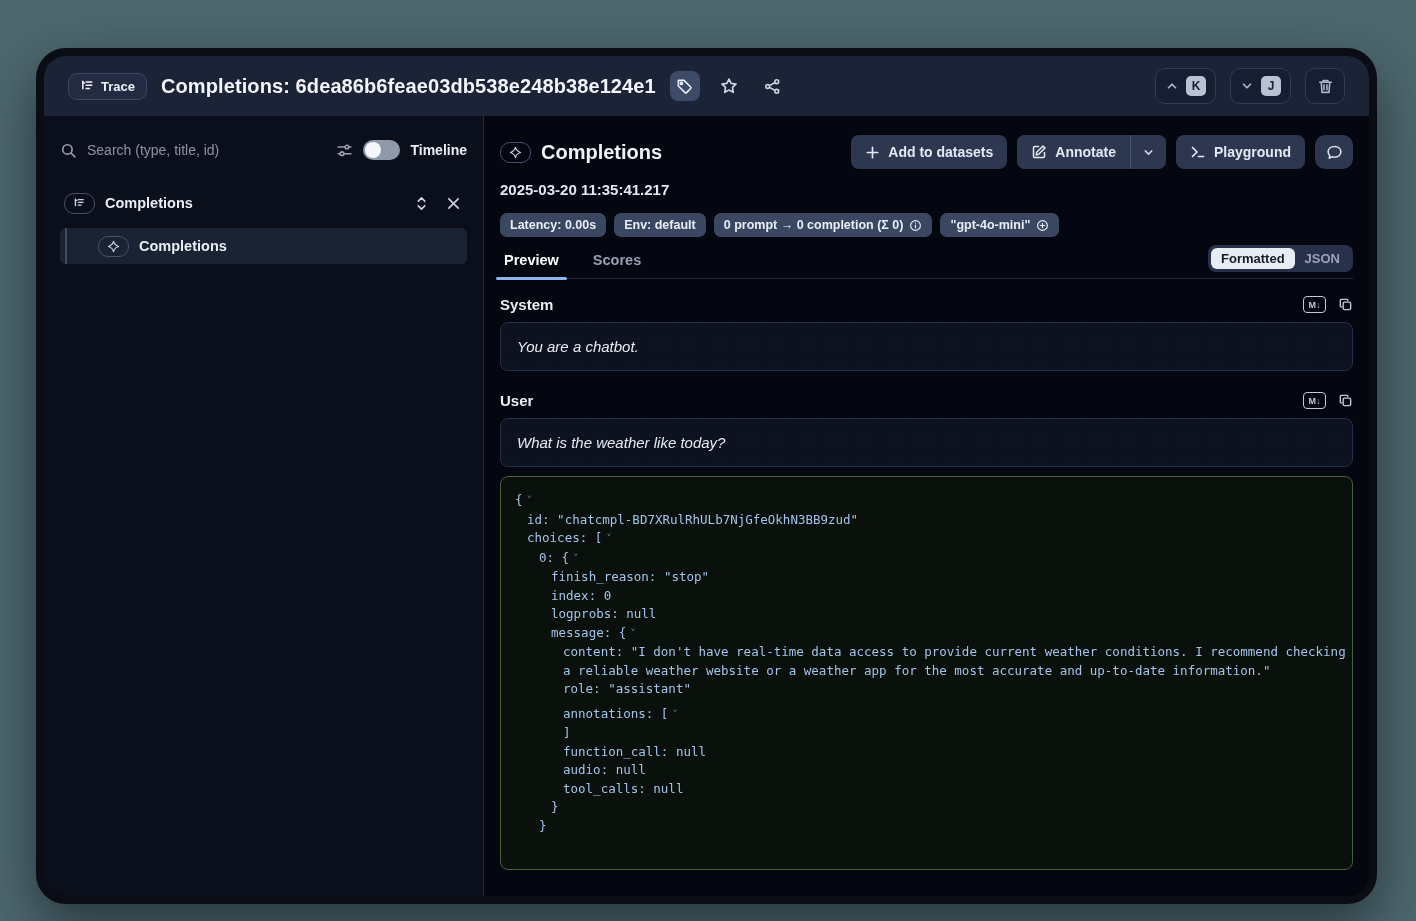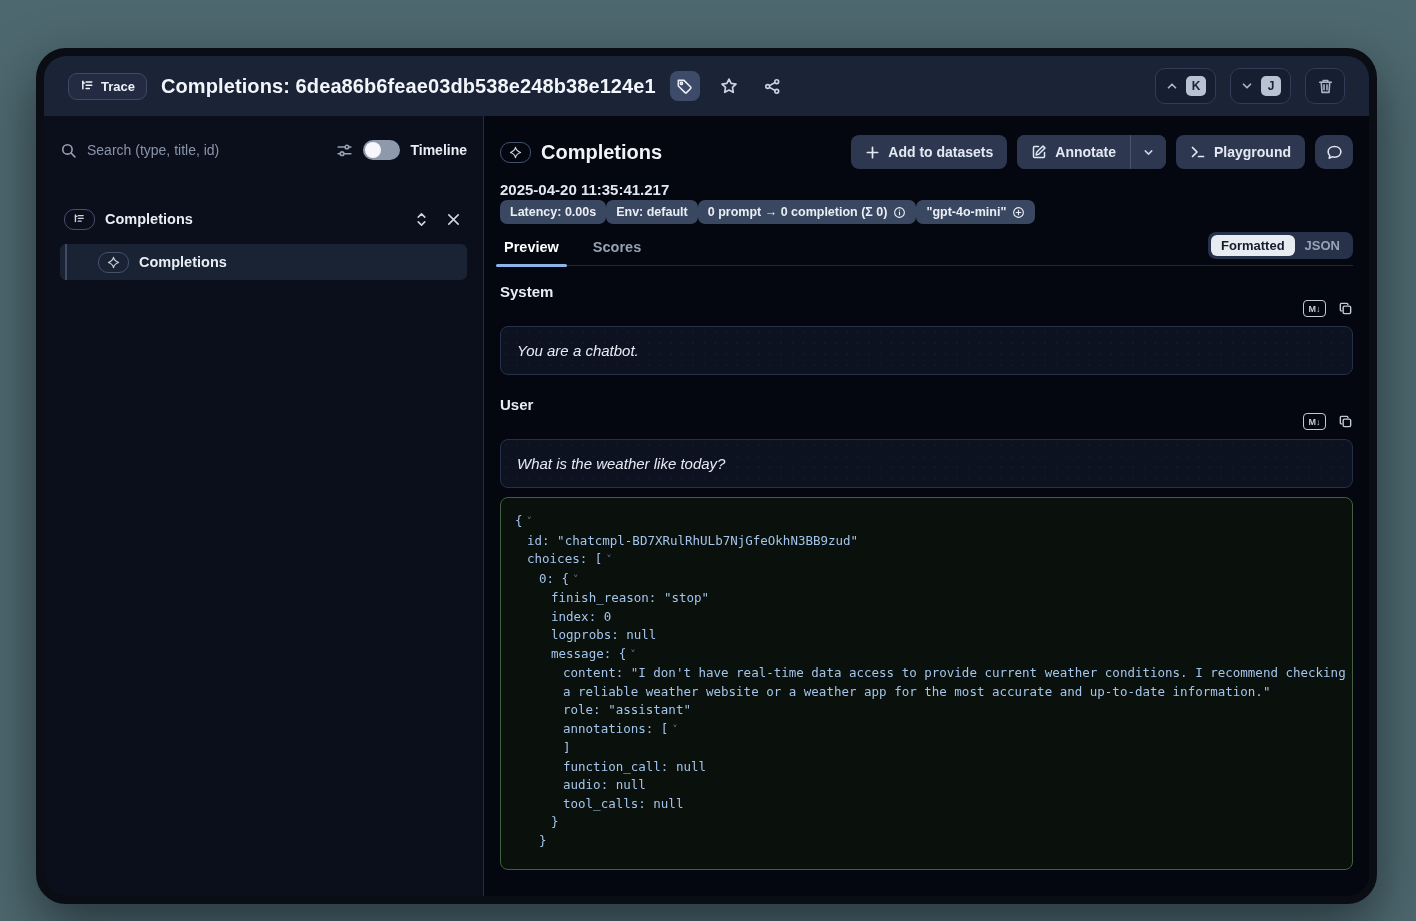--- a/index.html
+++ b/index.html
@@ -51,21 +51,21 @@
     font-family:"Liberation Sans", sans-serif;
     background:#b9c2d2; color:#1a2130; font-weight:bold; font-size:12px;
     border-radius:5px; width:20px; height:20px;
     display:inline-flex; align-items:center; justify-content:center;
   }
   
   .app-body { flex:1; display:flex; min-height:0; }
   .sidebar {
     width:440px; flex:none; background:#0a0f1b;
     border-right:1px solid #222c42;
-    padding:18px 16px; display:flex; flex-direction:column;gap:16px;
+    padding:18px 16px; display:flex; flex-direction:column;
   }
   .search-row { display:flex; align-items:center; gap:10px; height:32px; color:#97a1b4; }
   .search-row input {
     flex:1; min-width:0; background:transparent; border:none; outline:none;
     color:#dfe5ee; font-size:14px; font-family:"Liberation Sans", sans-serif;
   }
   .search-row input::placeholder { color:#8a94a8; }
   .toggle {
     width:37px; height:20px; border-radius:10px; background:#8e99ac;
     position:relative; flex:none; cursor:pointer;
@@ -113,21 +113,21 @@
   .split .drop {
     width:36px; display:inline-flex; align-items:center; justify-content:center;
     border-left:1px solid #49536f; color:#cbd3e0; cursor:pointer; background:#2d3750; border:none;
     border-left:1px solid #49536f;
   }
   .round-btn {
     width:38px; height:34px; background:#2d3750; border:none; border-radius:10px;
     display:inline-flex; align-items:center; justify-content:center; color:#dbe2ee; cursor:pointer;
   }
   .timestamp { margin-top:11px; font-size:15px; font-weight:bold; color:#e2e8f1; }
-  .badge-row { margin-top:2px; display:flex; gap:0; align-items:center; }
+  .badge-row { margin-top:15px; display:flex; gap:8px; align-items:center; }
   .meta-badge {
     display:inline-flex; align-items:center; gap:6px;
     background:var(--badge-bg,#3a4760); color:#e9eef6;
     font-size:12.5px; font-weight:bold;
     border-radius:7px; padding:0 10px; height:24px; cursor:default;
   }
   .tab-row { margin-top:10px; display:flex; align-items:flex-end; border-bottom:1px solid #1f2739; height:32px;text-align:center; }
   .tab { position:relative; font-size:14.5px; font-weight:bold; padding:0 4px 10px; margin-right:26px; cursor:pointer; }
   .tab.active { color:#ffffff; }
   .tab.active::after {
@@ -137,21 +137,21 @@
   .tab.inactive { color:#97a1b4; }
   .seg-control {
     margin-left:auto; margin-bottom:6px; display:flex; align-items:center;
     background:#28314a; border-radius:8px; padding:3px;
   }
   .seg {
     font-size:13px; font-weight:bold; padding:3px 10px; border-radius:6px;
     color:#98a2b6; cursor:pointer;
   }
   .seg.selected { background:var(--selected-toggle-bg,#e7ebf2); color:#141b2b; }
-  .section-head { margin-top:17px; display:flex; align-items:flex-start;flex-direction:column; }
+  .section-head { margin-top:17px; display:flex; align-items:flex-start; }
   .section-title { font-size:15px; font-weight:bold; color:#e8edf5; }
   .section-icons { margin-left:auto; display:flex; gap:12px; align-items:center; color:#c2cad8; }
   .md-box {
     display:inline-flex; align-items:center; justify-content:center;
     width:23px; height:17px; border:1.4px solid #c2cad8; border-radius:4px;
     font-size:9px; font-weight:bold; color:#c2cad8; cursor:pointer;
   }
   .msg-box {
     margin-top:9px; border:1px solid #27304a; border-radius:8px;
     background:#0c121f;
@@ -336,21 +336,21 @@
           </button>
 
           <button class="round-btn">
             <svg width="17" height="17" viewBox="0 0 16 16" fill="none" stroke="currentColor" stroke-width="1.5" stroke-linejoin="round">
               <path d="M8 2.4c3.6 0 6 2.2 6 5s-2.4 5-6 5c-.8 0-1.6-.1-2.3-.3L3 13.4l.6-2.3C2.6 10.1 2 8.8 2 7.4c0-2.8 2.4-5 6-5z"></path>
             </svg>
           </button>
         </div>
       </div>
 
-      <div class="timestamp">2025-04-20 11:35:41.217</div>
+      <div class="timestamp">2025-03-20 11:35:41.217</div>
 
       <div class="badge-row">
         <span class="meta-badge">
           <span>Latency: 0.00s</span>
         </span>
         <span class="meta-badge">
           <span>Env: default</span>
         </span>
         <span class="meta-badge">
           <span>0 prompt → 0 completion (Σ 0)</span>
@@ -411,21 +411,21 @@
           <div class="code-line" style="padding-left: 12px;"><span>id: "chatcmpl-BD7XRulRhULb7NjGfeOkhN3BB9zud"</span></div>
           <div class="code-line" style="padding-left: 12px;"><span>choices: [</span><span class="chev">˅</span></div>
           <div class="code-line" style="padding-left: 24px;"><span>0: {</span><span class="chev">˅</span></div>
           <div class="code-line" style="padding-left: 36px;"><span>finish_reason: "stop"</span></div>
           <div class="code-line" style="padding-left: 36px;"><span>index: 0</span></div>
           <div class="code-line" style="padding-left: 36px;"><span>logprobs: null</span></div>
           <div class="code-line" style="padding-left: 36px;"><span>message: {</span><span class="chev">˅</span></div>
           <div class="code-line" style="padding-left: 48px;"><span>content: "I don't have real-time data access to provide current weather conditions. I recommend checking</span></div>
           <div class="code-line" style="padding-left: 48px;"><span>a reliable weather website or a weather app for the most accurate and up-to-date information."</span></div>
           <div class="code-line" style="padding-left: 48px;"><span>role: "assistant"</span></div>
-          <div class="code-line" style="padding-left: 48px;"><span>annotations: [</span><span class="chev">˅</span></div>
+          <div class="code-line" style="padding-left: 48px; margin-top: 6px;"><span>annotations: [</span><span class="chev">˅</span></div>
           <div class="code-line" style="padding-left: 48px;"><span>]</span></div>
           <div class="code-line" style="padding-left: 48px;"><span>function_call: null</span></div>
           <div class="code-line" style="padding-left: 48px;"><span>audio: null</span></div>
           <div class="code-line" style="padding-left: 48px;"><span>tool_calls: null</span></div>
           <div class="code-line" style="padding-left: 36px;"><span>}</span></div>
           <div class="code-line" style="padding-left: 24px;"><span>}</span></div>
         </div>
 
     </main>
   </div>

